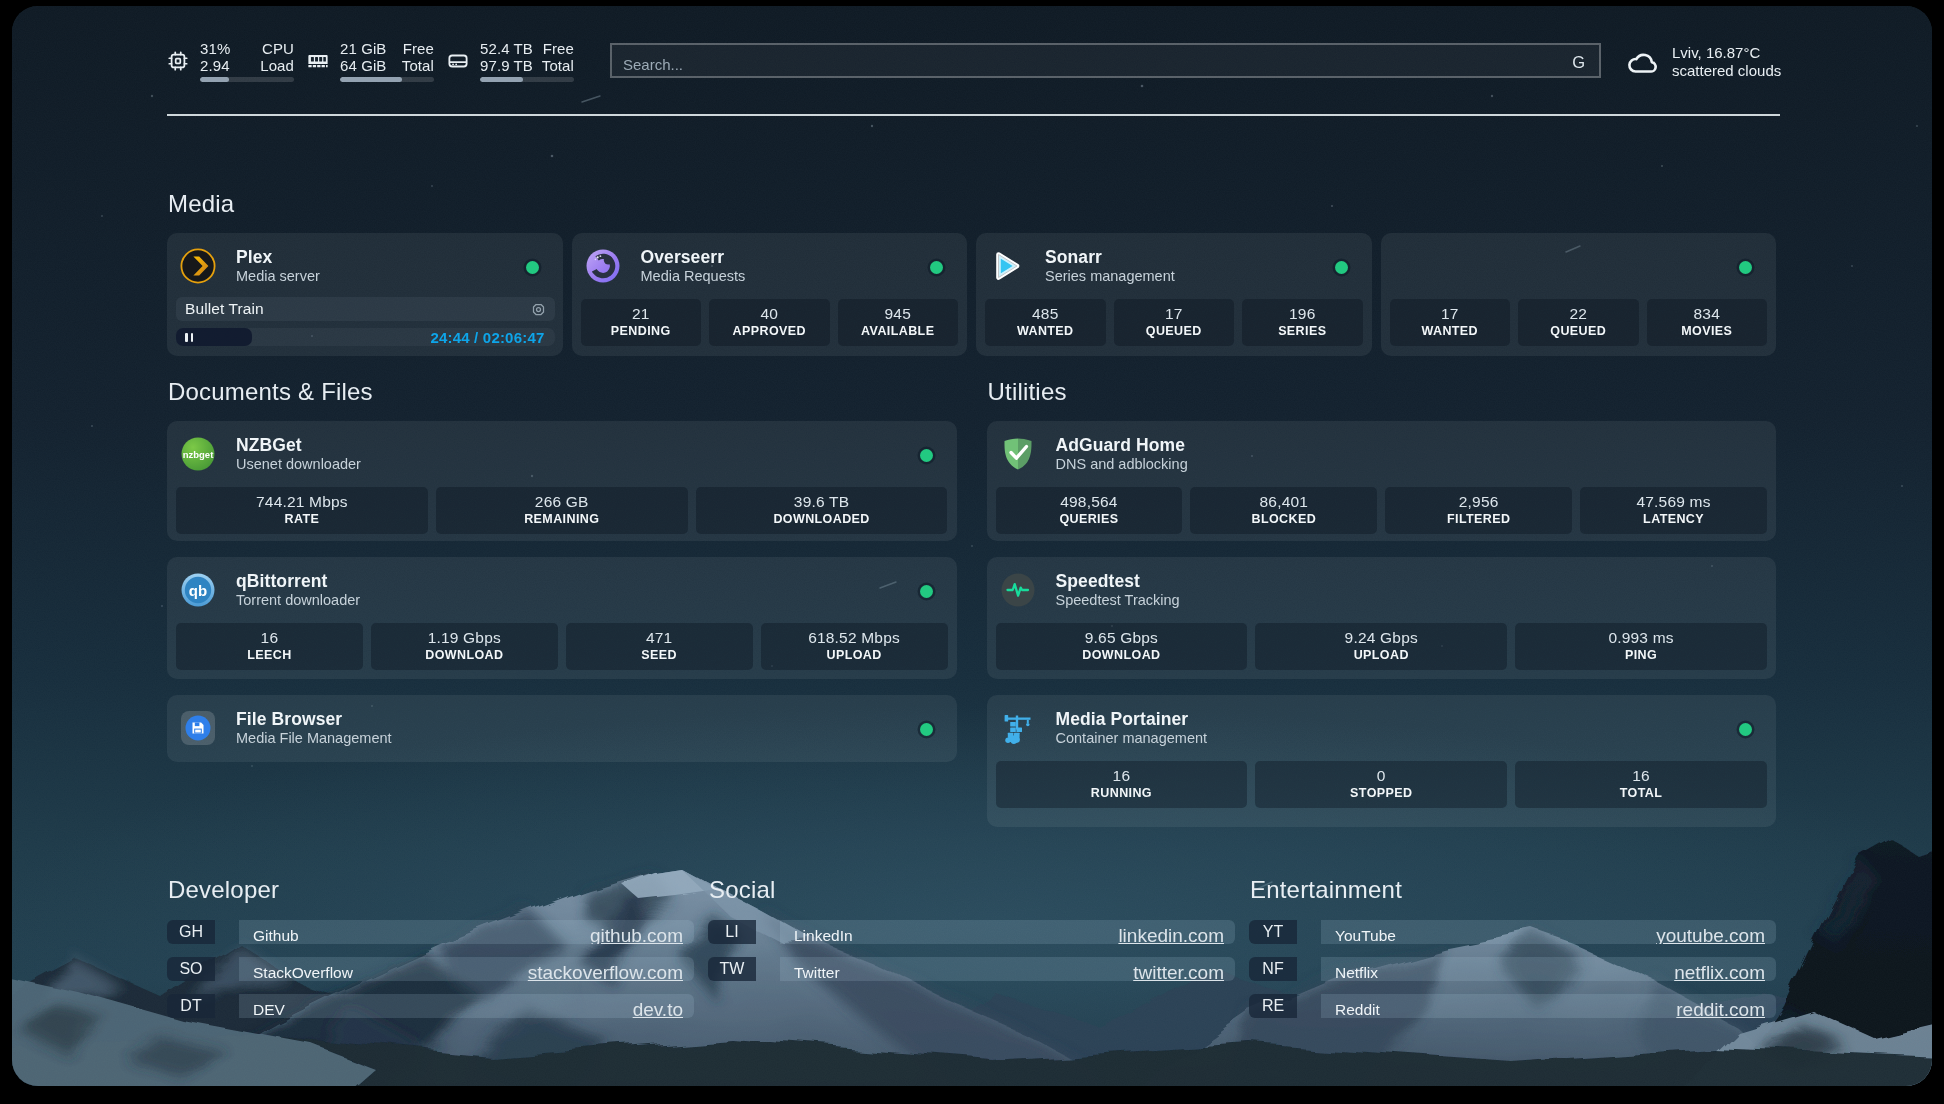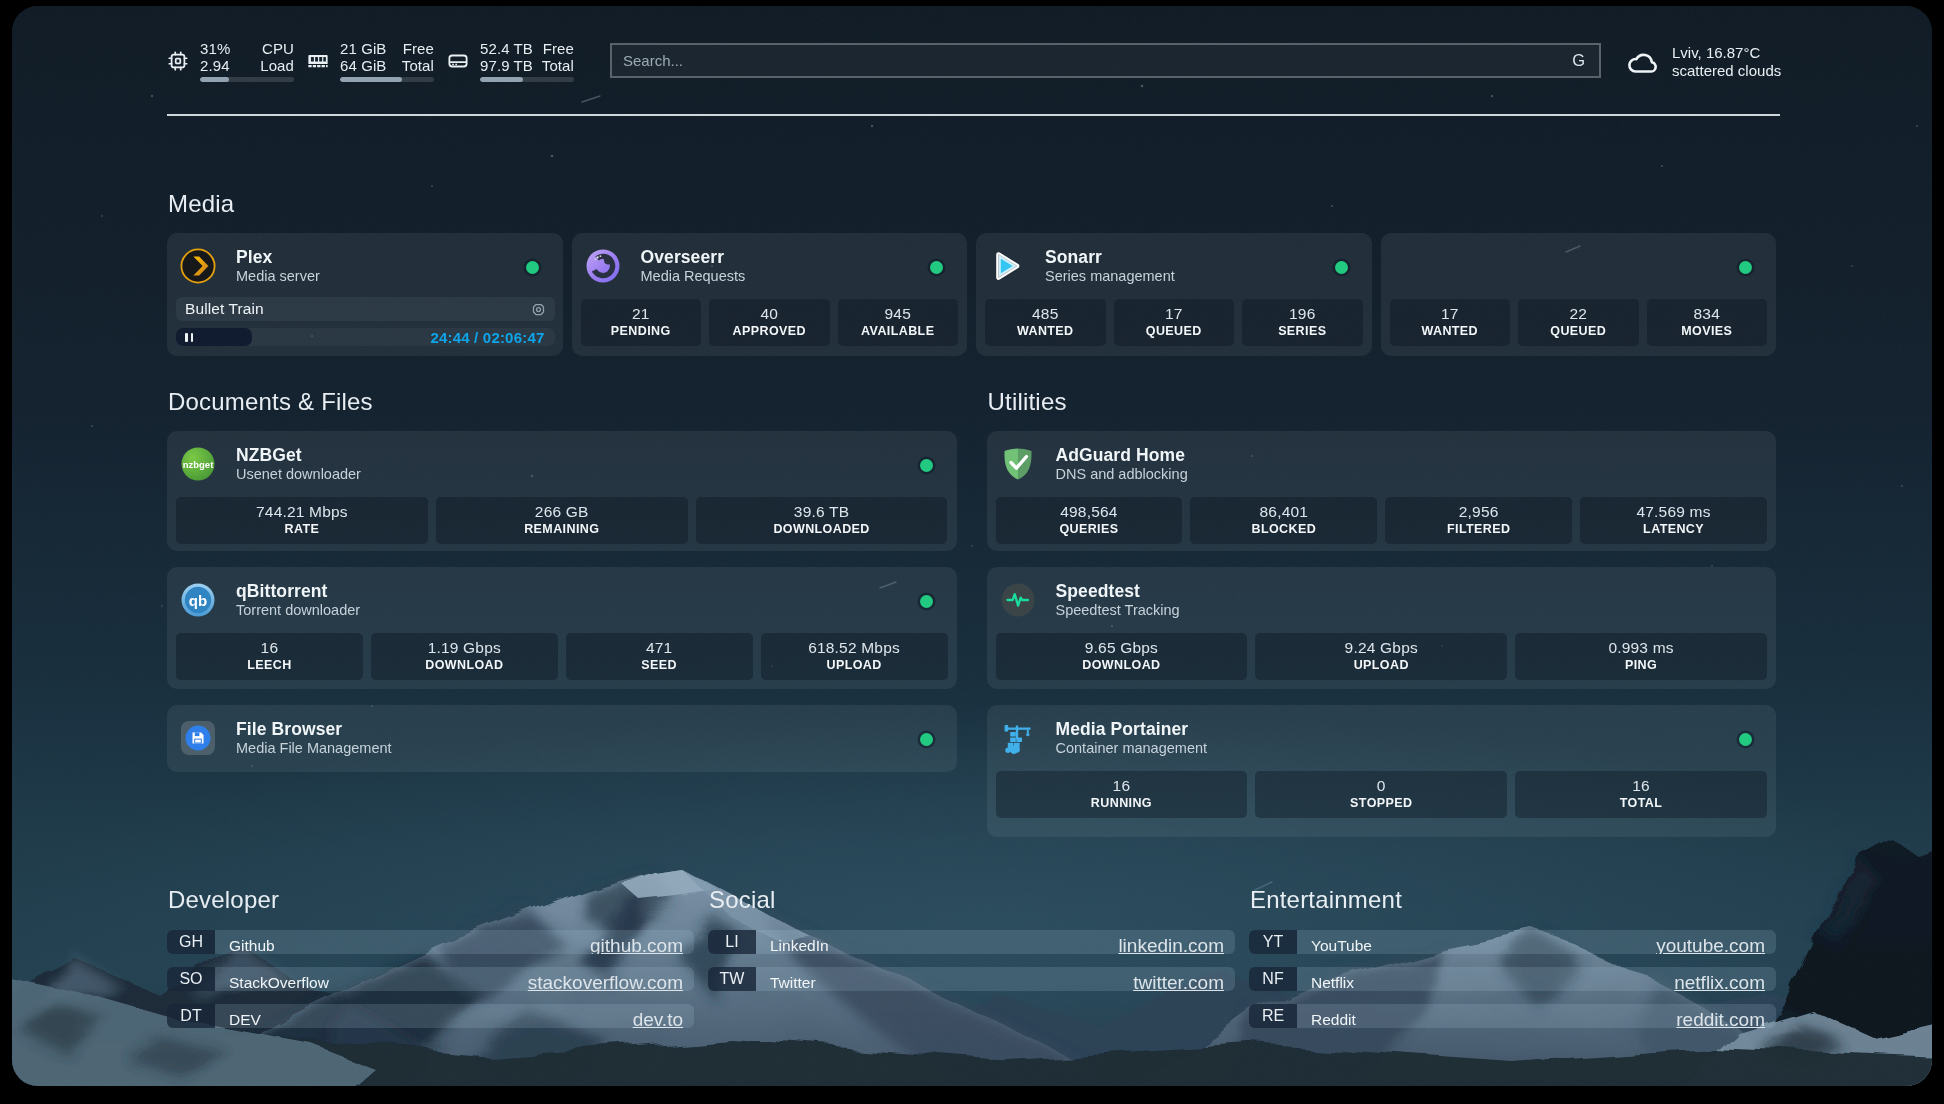--- a/index.html
+++ b/index.html
@@ -17,40 +17,40 @@
   .res-icon svg { width:22px; height:22px; display:block; }
   .res-body { width:94px; }
   .res-row { display:flex; justify-content:space-between; font-size:15px; line-height:17px;
     color:#e7edf1; font-weight:500; letter-spacing:0.1px; }
   .res-bar { margin-top:3px; height:5px; border-radius:3px; background:rgba(255,255,255,0.14);
     overflow:hidden; }
   .res-bar i { display:block; height:100%; border-radius:3px; background:#93a2b1; }
 
   .search { position:absolute; left:610px; top:43px; width:991px; height:35px;
     border:2px solid rgba(255,255,255,0.28); border-radius:0; background:rgba(255,255,255,0.045);
-    display:flex; align-items:center; padding:0 14px 0 11px; }
+    display:flex; padding:8px 14px 0 11px; }
   .search input { flex:1; background:transparent; border:none; outline:none; color:#e8eef2;
     font-size:15px; font-family:inherit; }
   .search input::placeholder { color:#9dabb7; opacity:1; }
   .search-g { color:#dee6ec; font-size:16.5px; font-weight:500; }
 
   .weather { position:absolute; left:1626px; top:44px; display:flex; align-items:flex-start; }
   .weather-icon { width:33px; height:33px; color:#eef3f6; margin-top:2px; }
   .weather-icon svg { width:33px; height:33px; display:block; }
   .weather-text { margin-left:13px; font-size:15px; line-height:17.5px; color:#e9eff3; }
 
   .divider { position:absolute; left:167px; top:114px; width:1613px; height:2px;
     background:rgba(240,248,252,0.85); border:none; }
 
   
   .content { position:absolute; left:167px; top:190px; width:1609px; }
   h2.sec { font-size:24px; line-height:28px; font-weight:500; color:#e7edf2;
     letter-spacing:0.2px; margin:0 0 15px 1px; }
 
-  .media-grid { display:grid; grid-template-columns:repeat(4,1fr); gap:9px; margin-bottom:32px; }
+  .media-grid { display:grid; grid-template-columns:repeat(4,1fr); gap:9px; margin-bottom:22px; }
   .two-col { display:grid; grid-template-columns:1fr 1fr; column-gap:30px;margin-top:8px; }
   .col-stack { display:flex; flex-direction:column; gap:16px; }
 
   .card { position:relative; border-radius:10px; background:rgba(222,240,248,0.075); }
   .card.h120 { height:120px; }
   .card.h123 { height:123px; }
   .card.h122 { height:122px; }
   .card.h67  { height:67px; }
   .card.h132 { height:132px; }
 
@@ -84,21 +84,21 @@
   .ptime { position:absolute; right:10px; top:0; height:100%; display:flex; align-items:center;
     font-size:15px; font-weight:700; color:#0ea5e9; letter-spacing:0.2px; }
 
   
   .bookmarks { display:grid; grid-template-columns:repeat(3,1fr); column-gap:14px; margin-top:49px; }
   .bgroup h2.sec { margin-bottom:16px; }
   .brow { display:flex; height:24px; border-radius:6px; overflow:hidden; margin-bottom:13px; }
   .babbr { width:48px; flex:0 0 auto; background:rgba(24,39,57,0.78); color:#e9eff3;
     font-size:16px; font-weight:500; display:flex; align-items:center; justify-content:center; }
   .bbody { flex:1; background:rgba(175,205,224,0.17); display:flex; align-items:center;
-    padding:8px 11px 0 14px; }
+    padding:8px 11px 0 14px;margin-left:24px; }
   .bname { font-size:15.5px; font-weight:500; color:#f0f5f8; }
   .burl { margin-left:auto; font-size:19px; color:#dce4ea;text-decoration:underline; }
 </style>
 </head>
 <body>
 
 <div class="frame">
 
   <svg class="bg" viewBox="0 0 1920 1080" preserveAspectRatio="none">
     <defs>

